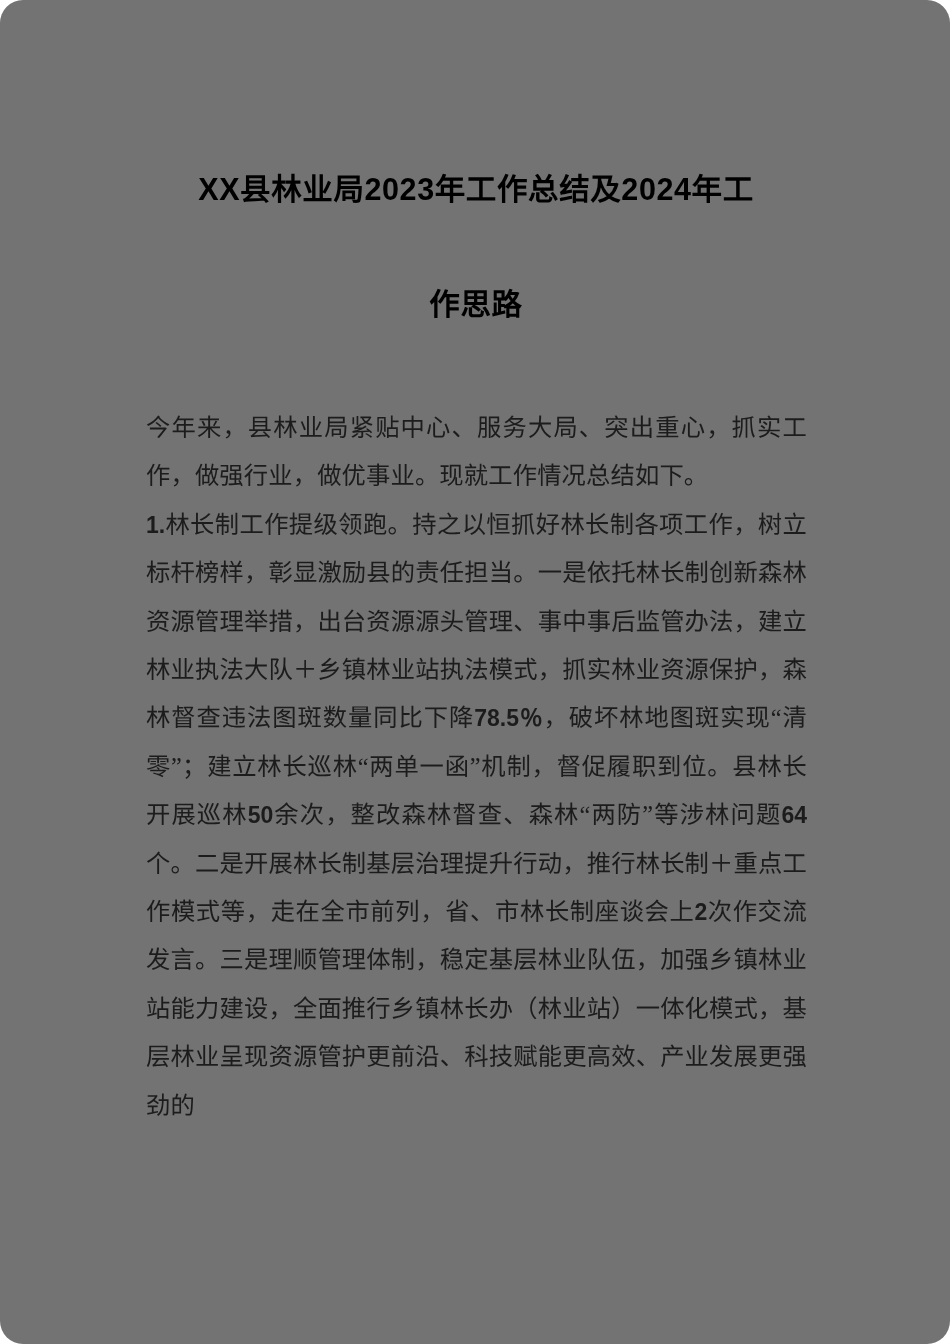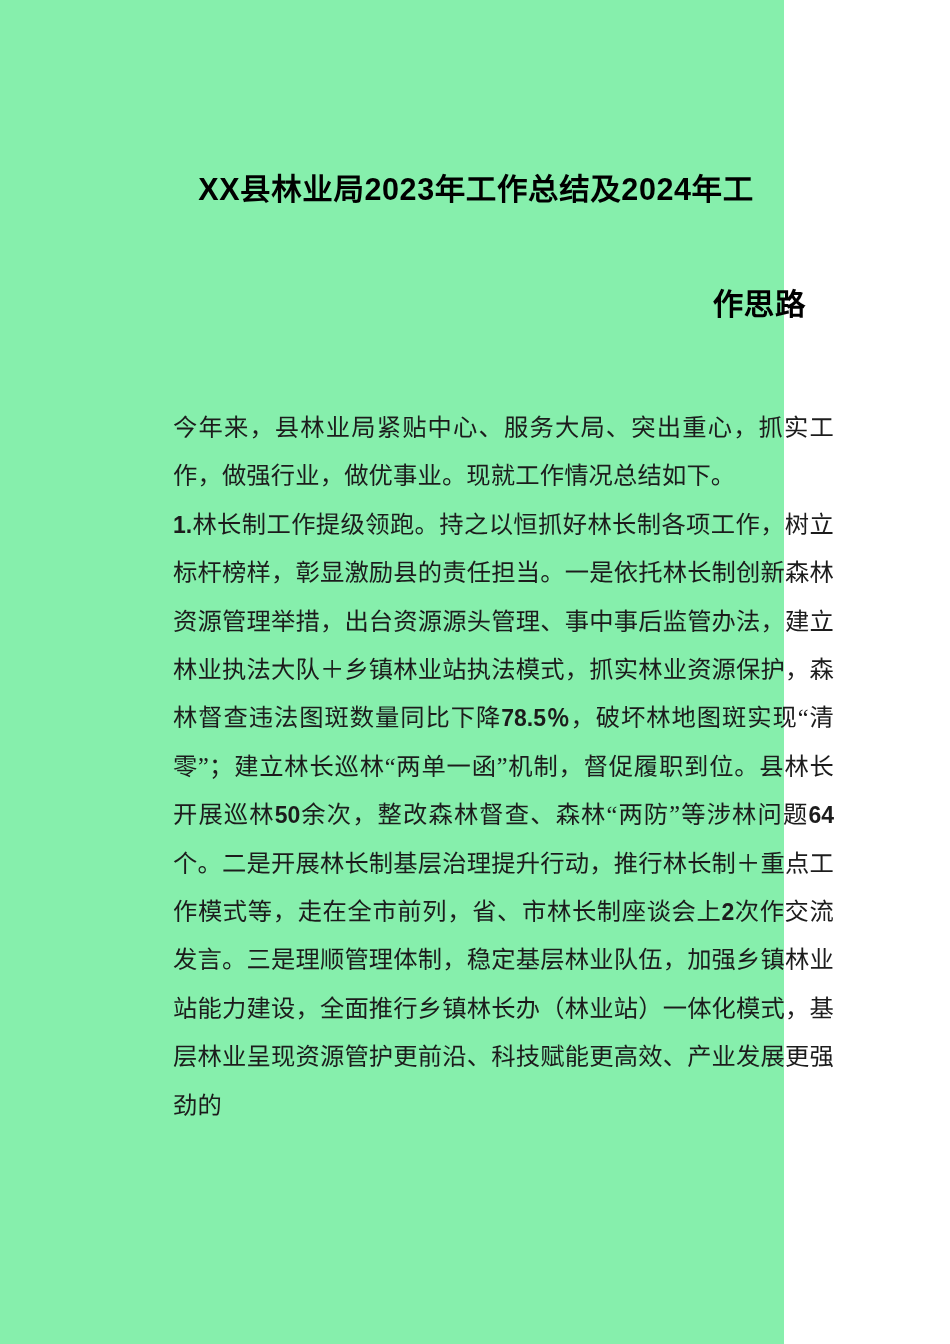--- a/index.html
+++ b/index.html
@@ -13,26 +13,27 @@
     width: 950px;
     height: 1344px;
     position: relative;
     overflow: hidden;
     font-family: "Liberation Serif", "DejaVu Serif", serif;
     color: #1a1a1a;
     -webkit-font-smoothing: antialiased;
   }
 
   .page {
-    width: 784px;
+    width: 950px;
     height: 1344px;
-    background: #86efac;
+    background: #737373;
     position: relative;
     box-sizing: border-box;
     padding: 0;
+    border-radius: 23px;
   }
 
   
   .doc-title {
     margin: 0;
     padding: 0;
     position: absolute;
     left: 146px;
     top: 132px;
     width: 660px;
@@ -45,21 +46,20 @@
     color: #000000;
     word-break: break-all;
   }
 
   
   .body-col {
     position: absolute;
     left: 146px;
     top: 404px;
     width: 661px;
-    margin-left: 27px;
   }
 
   .para {
     margin: 0;
     padding: 0;
     font-size: 24.3px;
     line-height: 48.4px;
     letter-spacing: 0.15px;
     text-align: justify;
     text-justify: inter-ideograph;
@@ -82,21 +82,21 @@
 
   .nowrap { white-space: nowrap; }
 </style>
 </head>
 <body>
 
 <div class="page">
 
   <h1 class="doc-title">
     <span style="display: block;">XX县林业局2023年工作总结及2024年工</span>
-    <span style="display: block; text-align: right;">作思路</span>
+    <span style="display: block;">作思路</span>
   </h1>
 
   <div class="body-col">
 
     <p class="para">今年来，县林业局紧贴中心、服务大局、突出重心，抓实工作，做强行业，做优事业。现就工作情况总结如下。</p>
 
 
     <p class="para"><span class="num">1.</span><span>林长制工作提级领跑。持之以恒抓好林长制各项工作，树立标杆榜样，彰显激励县的责任担当。一是依托林长制创新森林资源管理举措，出台资源源头管理、事中事后监管办法，建立林业执法大队＋乡镇林业站执法模式，抓实林业资源保护，森林督查违法图斑数量同比下降</span><span class="num nowrap">78.5％</span><span>，破坏林地图斑实现“清零”；建立林长巡林“两单一函”机制，督促履职到位。县林长开展巡林</span><span class="num">50</span><span>余次，整改森林督查、森林“两防”等涉林问题</span><span class="num">64</span><span>个。二是开展林长制基层治理提升行动，推行林长制＋重点工作模式等，走在全市前列，省、市林长制座谈会上</span><span class="num">2</span><span>次作交流发言。三是理顺管理体制，稳定基层林业队伍，加强乡镇林业站能力建设，全面推行乡镇林长办（林业站）一体化模式，基层林业呈现资源管护更前沿、科技赋能更高效、产业发展更强劲的</span></p>
 
   </div>

